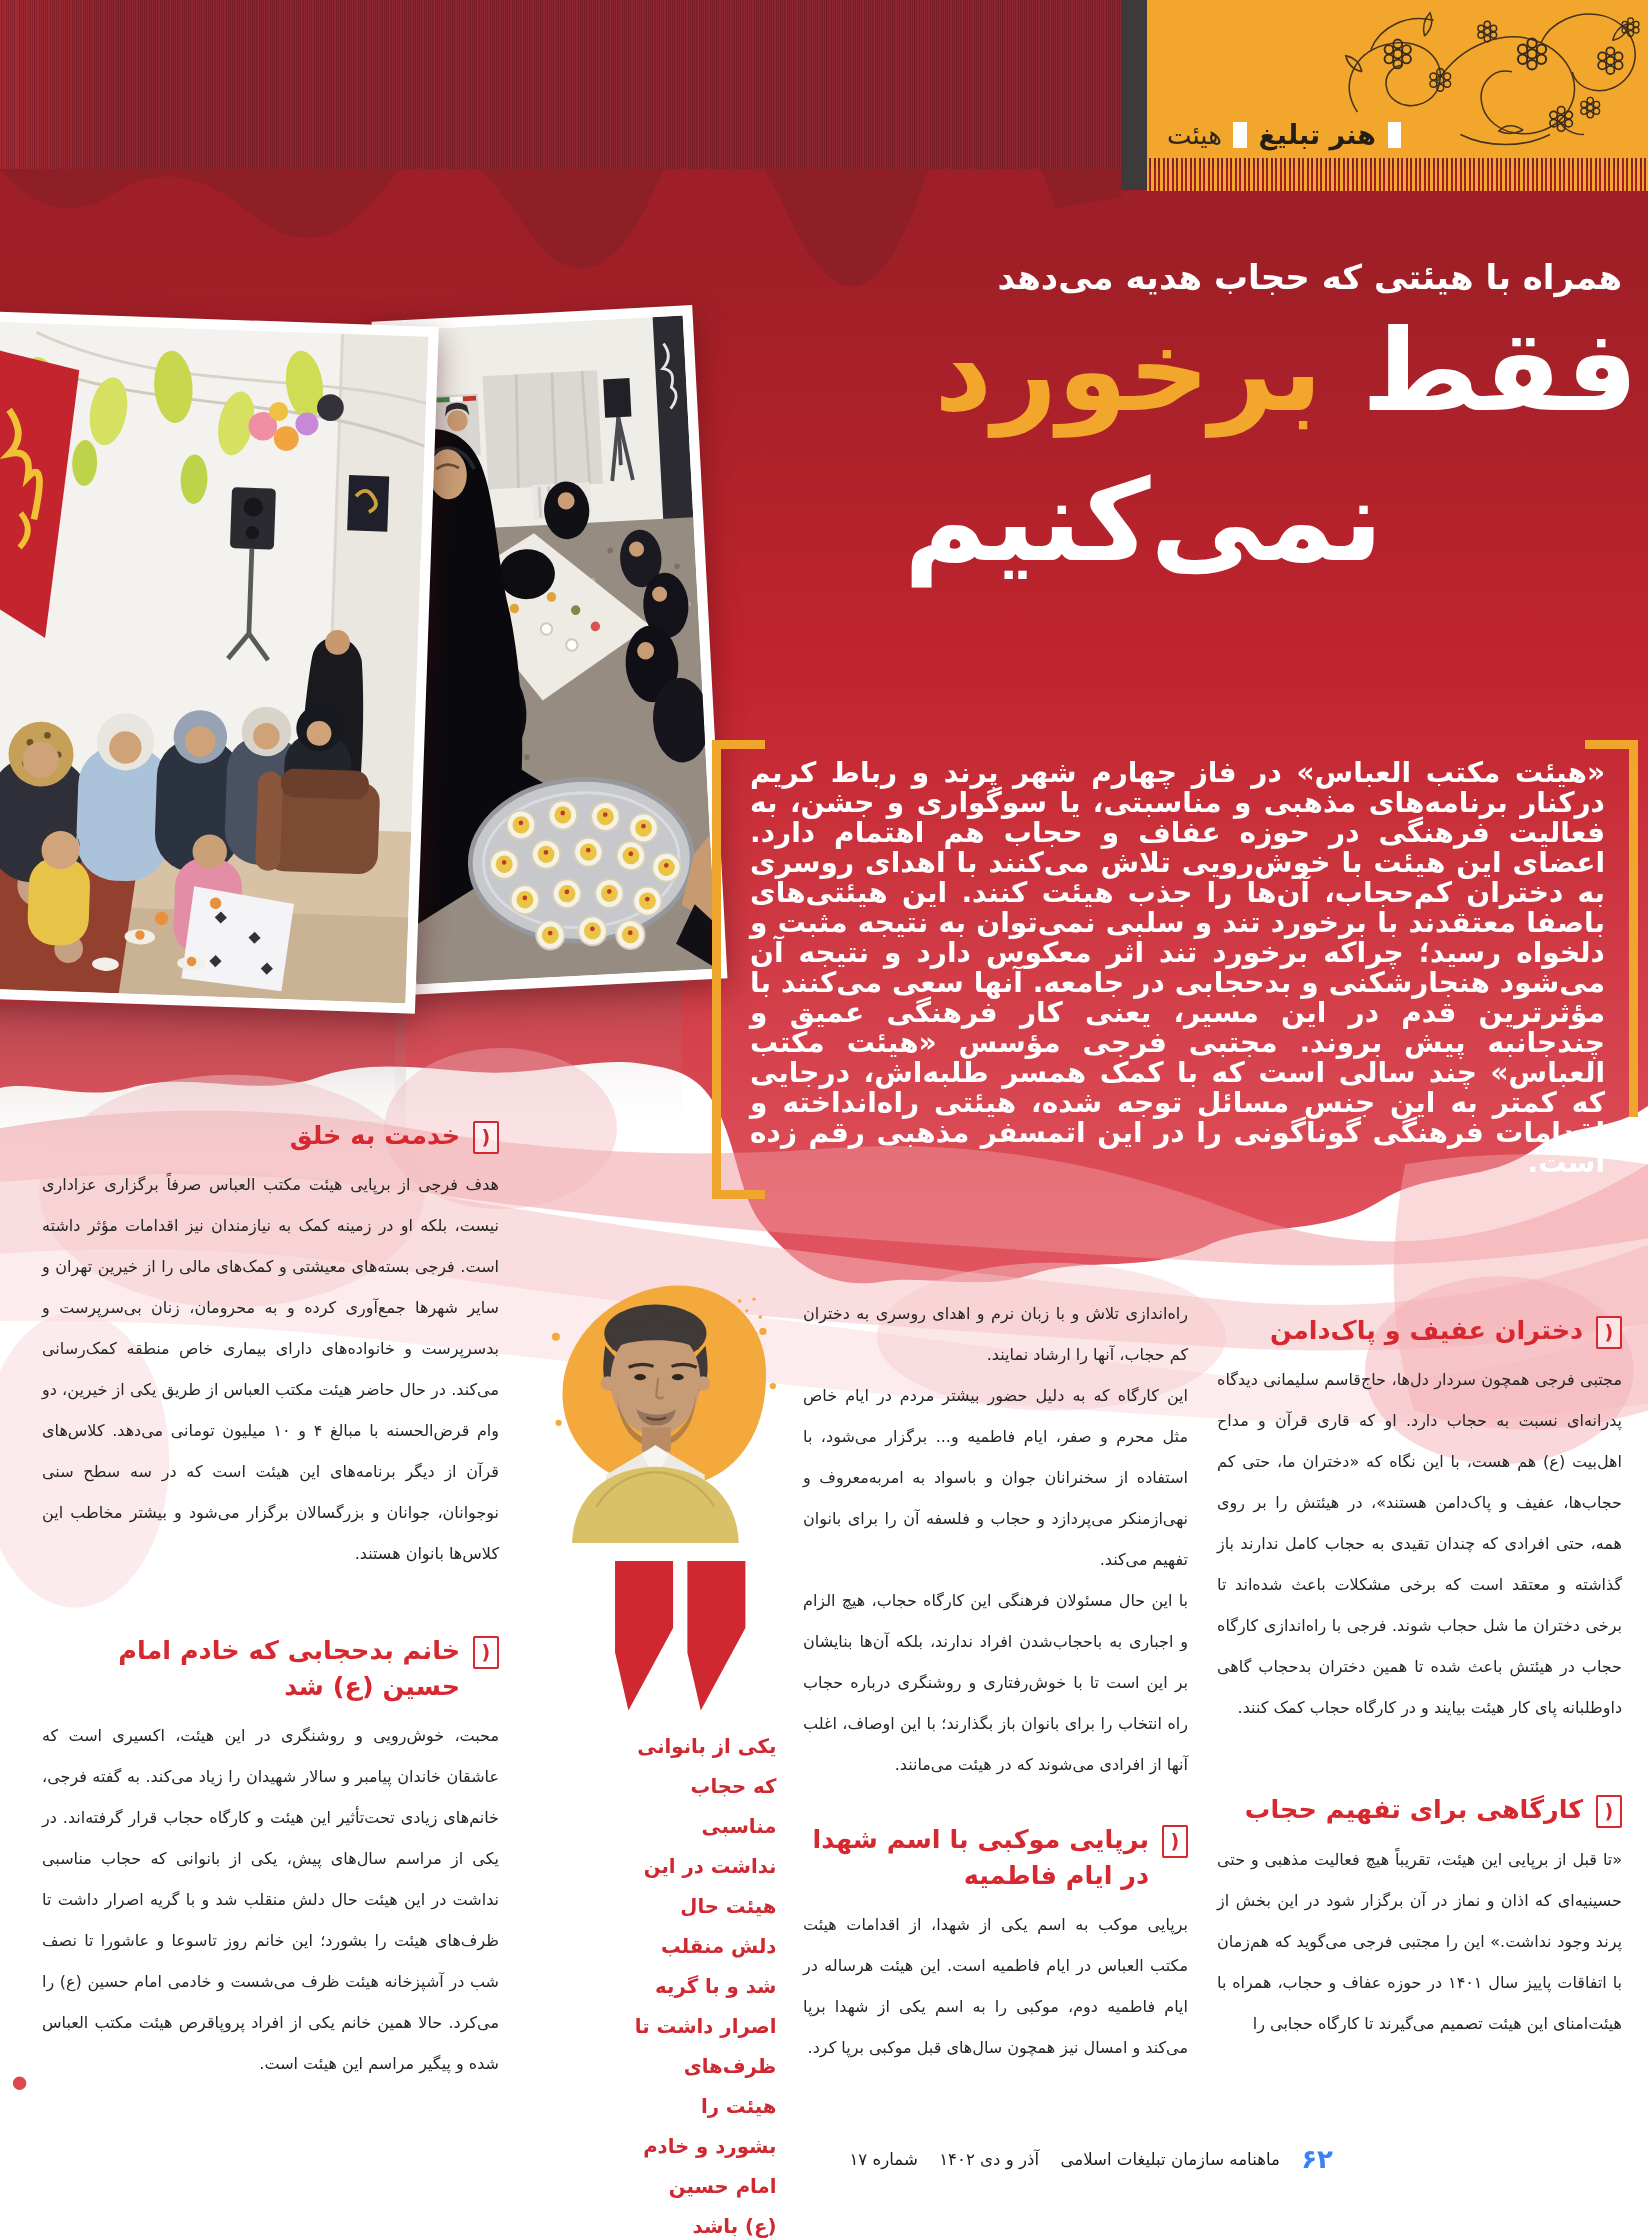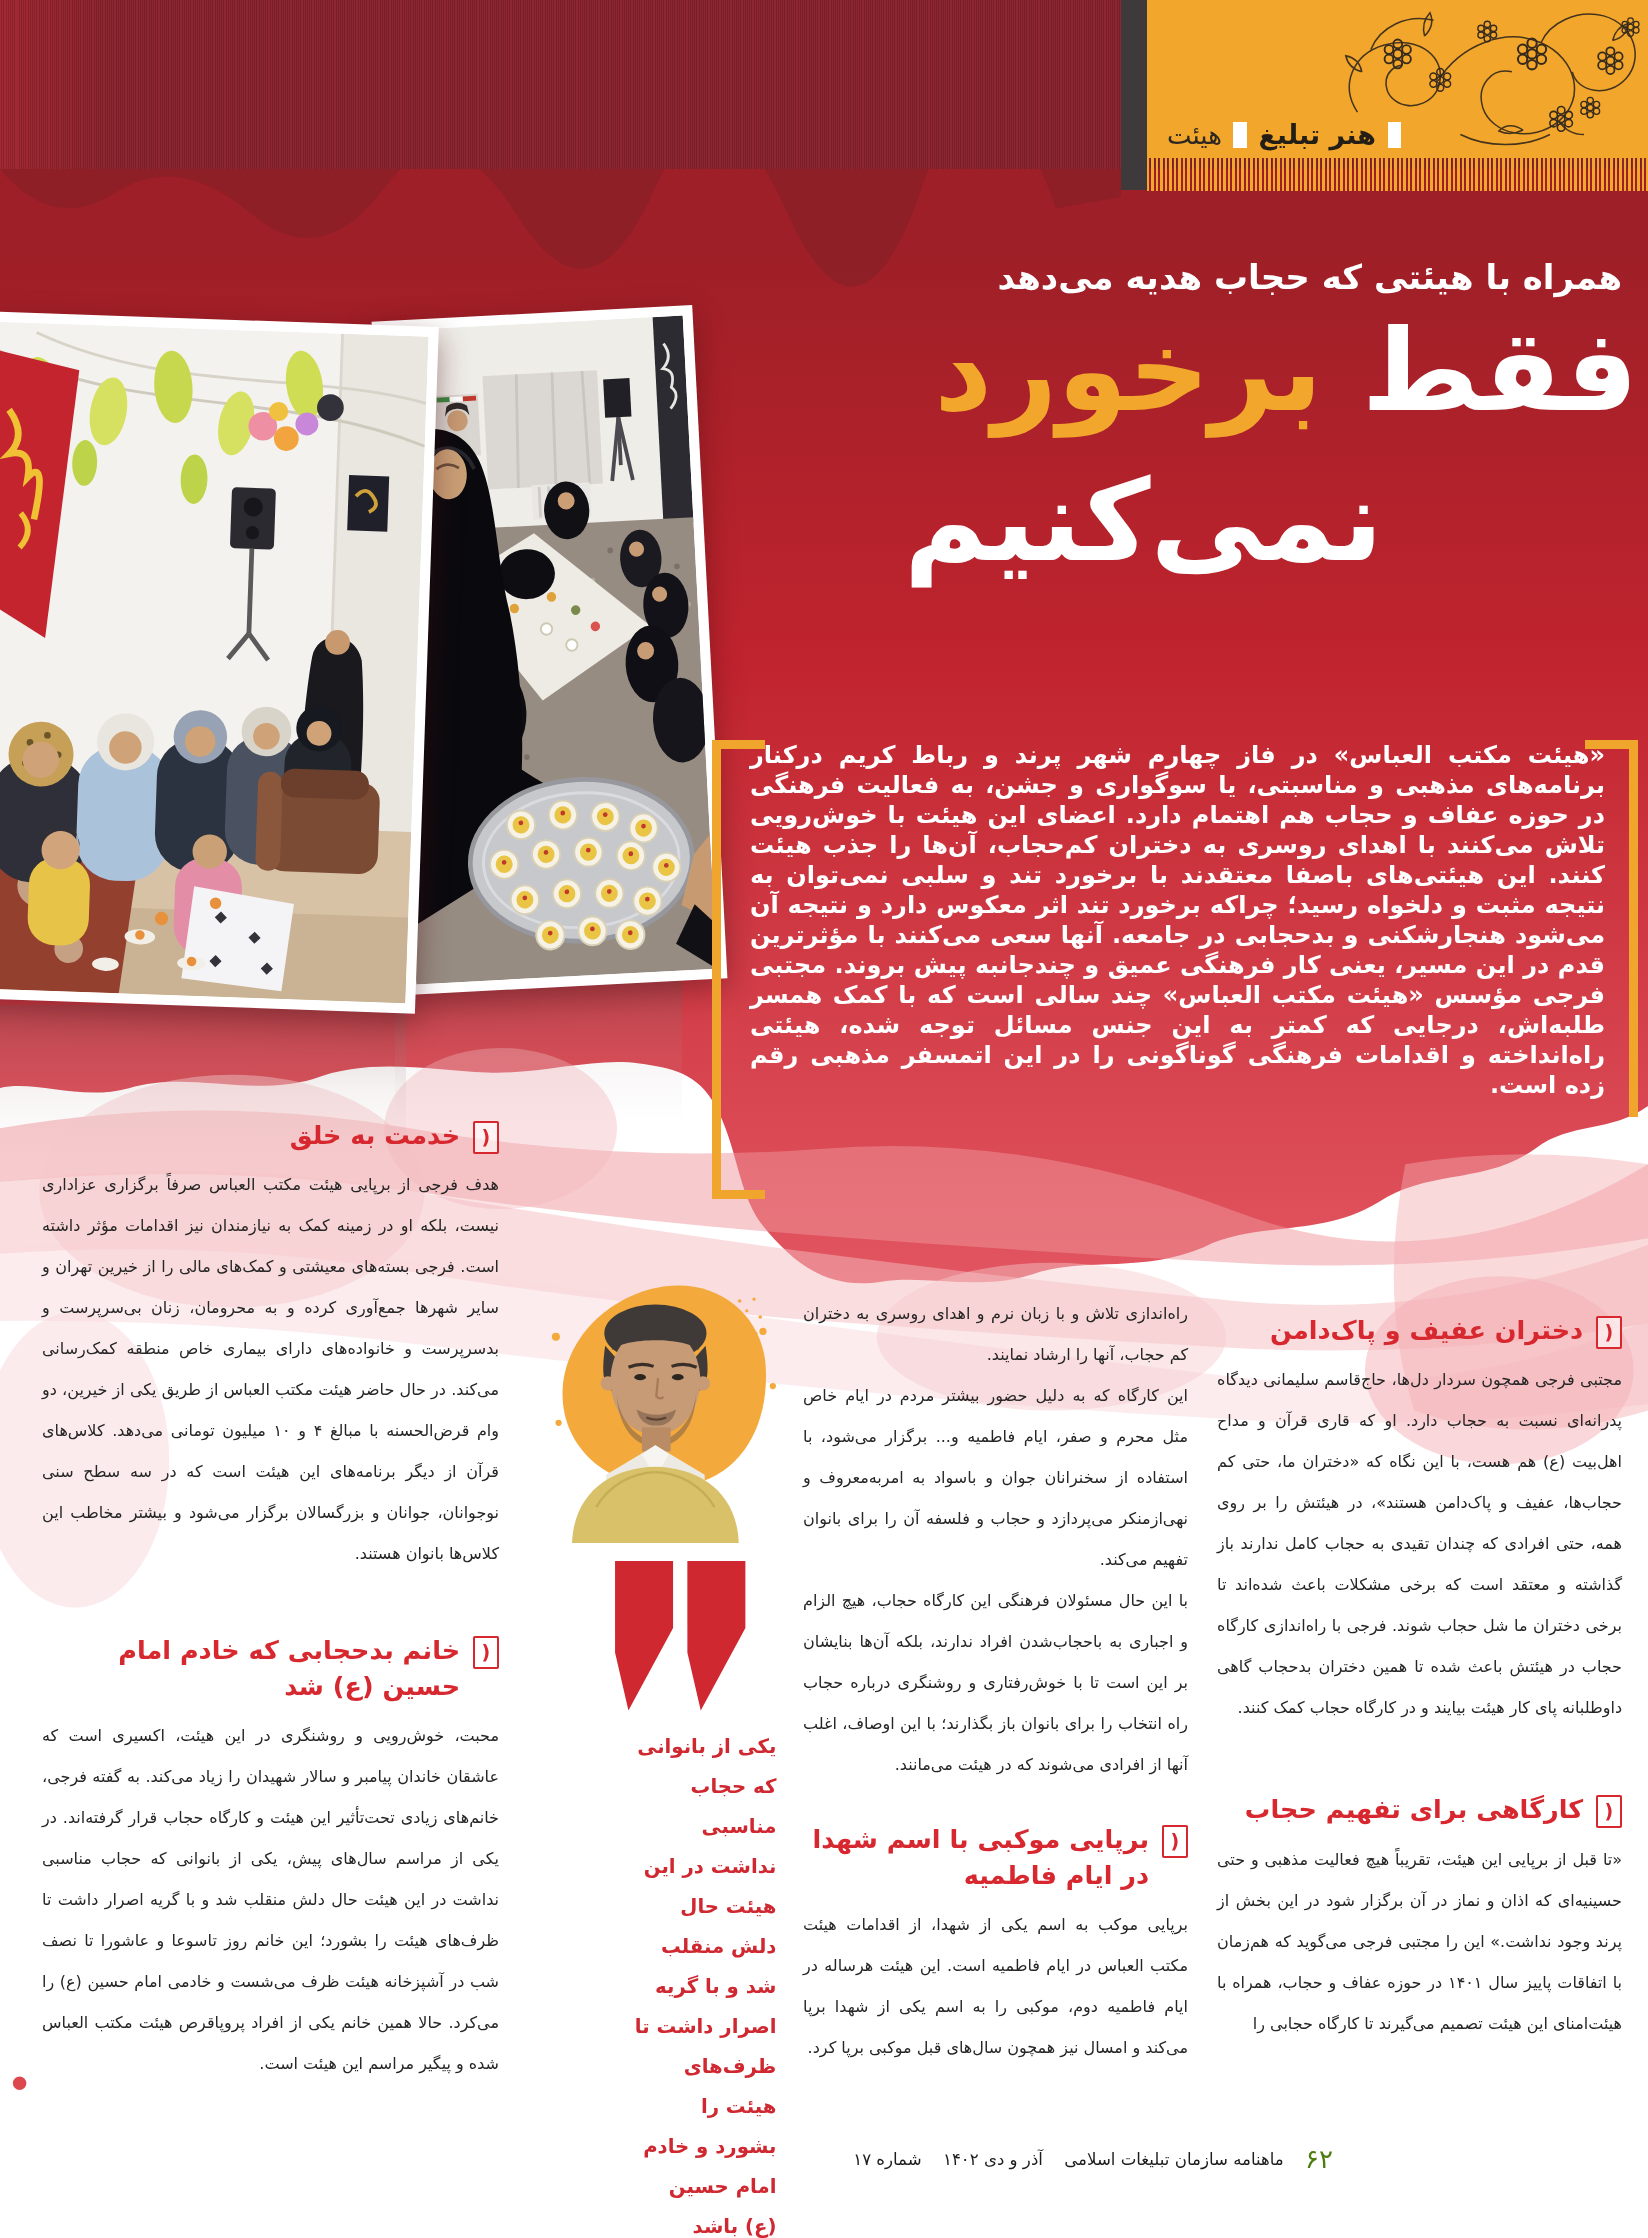--- a/index.html
+++ b/index.html
@@ -34,22 +34,22 @@
   .refl2{left:396px;top:981px;width:287px;height:175px;
          background:linear-gradient(180deg,rgba(120,95,100,.26),rgba(190,160,160,.10) 45%,rgba(255,255,255,0) 80%);}
 
   
   .kicker{left:761px;top:257px;width:862px;direction:rtl;color:#ffffff;
           font-weight:bold;font-size:34px;z-index:7;}
   .headline{left:681px;top:296px;width:958px;direction:rtl;text-align:right;color:#ffffff;
             font-weight:bold;font-size:113px;line-height:150px;z-index:7;}
   .headline .yellow{color:#f2a62b;}
   .headline .line2{padding-left:0;padding-right:255px;display:block;}
-  .lead{left:751px;top:740px;width:855px;direction:rtl;text-align:justify;color:#ffffff;
-        font-weight:bold;font-size:24px;line-height:30px;z-index:7;}
+  .lead{left:751px;top:758px;width:855px;direction:rtl;text-align:justify;color:#ffffff;
+        font-weight:bold;font-size:28px;line-height:30px;z-index:7;}
   .ybar{background:#f0a62c;z-index:7;}
   .bl-bar{left:713px;top:740px;width:9px;height:459px;}
   .bl-top{left:713px;top:740px;width:53px;height:9px;}
   .bl-foot{left:713px;top:1190px;width:53px;height:9px;}
   .br-bar{left:1630px;top:740px;width:9px;height:377px;}
   .br-top{left:1586px;top:740px;width:53px;height:9px;}
 
   
   .col{direction:rtl;z-index:8;}
   .body{font-size:16px;line-height:41px;color:#262626;text-align:justify;margin:0;}
@@ -64,21 +64,21 @@
   .col-quote{left:528px;top:1274px;width:253px;}
   .mt{margin-top:58px;}
   .mt2{margin-top:63px;}
   .quote-mark{margin:16px 31px 11.6px 0;display:block;}
   .quote-text{width:142px;margin-right:3.6px;font-size:19.7px;line-height:40px;font-weight:bold;
               color:#cf2830;text-align:right;direction:rtl;}
 
   
   .footer{left:913px;top:2144px;width:421px;display:flex;direction:rtl;align-items:center;
           gap:10.7px;font-size:16.6px;color:#1d1d1d;z-index:9;}
-  .pnum{font-size:26px;font-weight:normal;color:#4d7c0f;}
+  .pnum{font-size:26px;font-weight:bold;color:#3b82f6;}
   .rsq{width:11.6px;height:26px;background:#d7282f;}
   .rsep{width:4px;height:23px;background:#d7282f;}
   .fmag{font-weight:normal;white-space:nowrap;}
   .fitem{white-space:nowrap;}
 </style>
 </head>
 <body>
 
 <div id="page">
 

